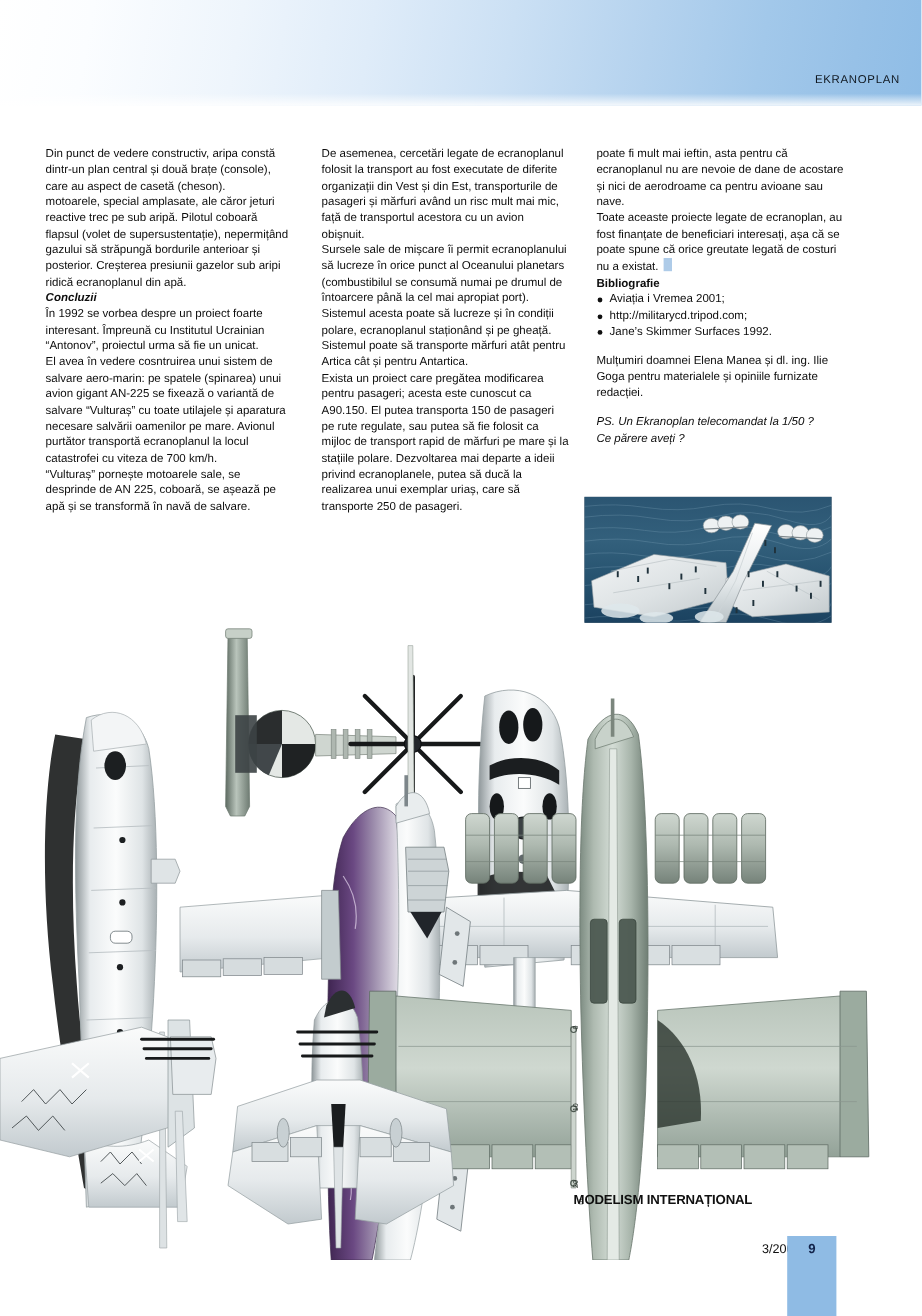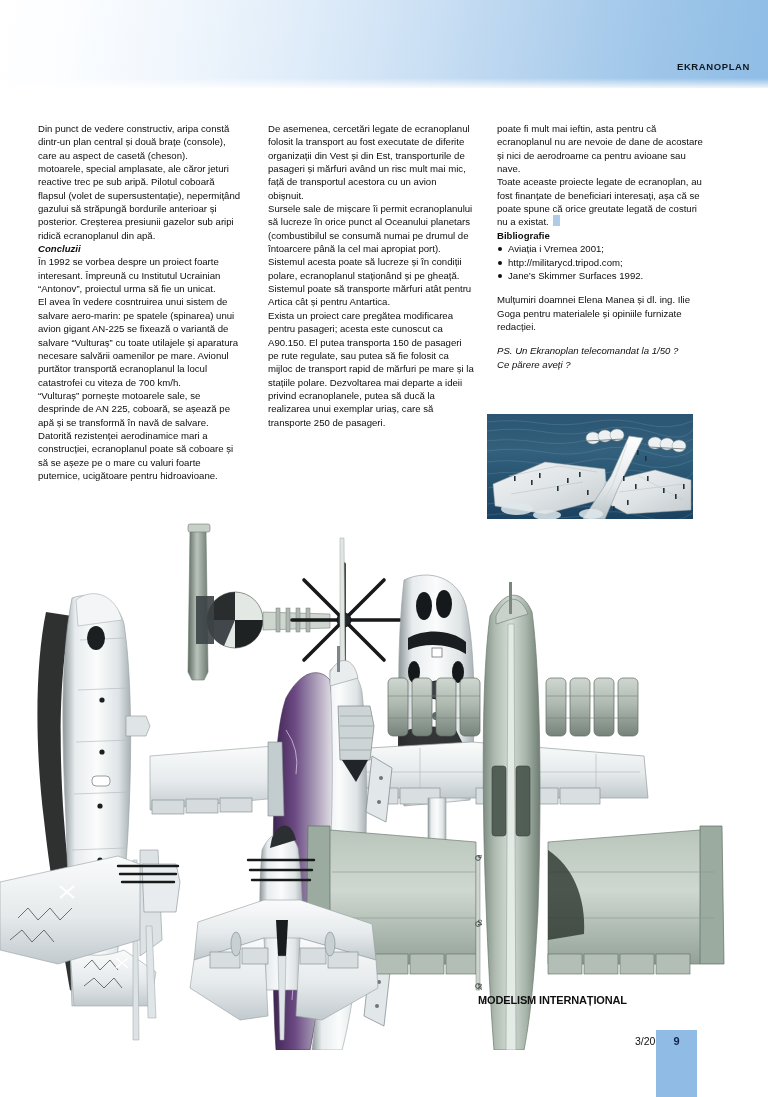--- a/index.html
+++ b/index.html
@@ -37,21 +37,21 @@
     position: absolute;
     left: 0; bottom: 0; right: 0;
     height: 10px;
     background: linear-gradient(180deg, rgba(255,255,255,0) 0%, rgba(255,255,255,0.85) 100%);
   }
   #header-title {
     position: absolute;
     right: 18px;
     top: 61px;
     font-size: 9.5px;
-    font-weight: bold;
+    font-weight: normal;
     letter-spacing: 0.6px;
     color: #101820;
     margin-left: 26px;
   }
 
   
   .col {
     position: absolute;
     top: 122px;
     font-size: 9.6px;
@@ -173,21 +173,20 @@
   <div id="header-title">EKRANOPLAN</div>
 </div>
 
 <div class="col" id="col-1">
   <p>Din punct de vedere constructiv, aripa constă dintr-un plan central și două brațe (console), care au aspect de casetă (cheson).</p>
   <p>motoarele, special amplasate, ale căror jeturi reactive trec pe sub aripă. Pilotul coboară flapsul (volet de supersustentație), nepermițând gazului să străpungă bordurile anterioar și posterior. Creșterea presiunii gazelor sub aripi ridică ecranoplanul din apă.</p>
   <p class="subhead">Concluzii</p>
   <p>În 1992 se vorbea despre un proiect foarte interesant. Împreună cu Institutul Ucrainian “Antonov”, proiectul urma să fie un unicat.</p>
   <p>El avea în vedere cosntruirea unui sistem de salvare aero-marin: pe spatele (spinarea) unui avion gigant AN-225 se fixează o variantă de salvare “Vulturaș” cu toate utilajele și aparatura necesare salvării oamenilor pe mare. Avionul purtător transportă ecranoplanul la locul catastrofei cu viteza de 700 km/h.</p>
   <p>“Vulturaș” pornește motoarele sale, se desprinde de AN 225, coboară, se așează pe apă și se transformă în navă de salvare.</p>
-  <p>Datorită rezistenței aerodinamice mari a construcției, ecranoplanul poate să coboare și să se așeze pe o mare cu valuri foarte puternice, ucigătoare pentru hidroavioane.</p>
 </div>
 
 <div class="col" id="col-2">
   <p>De asemenea, cercetări legate de ecranoplanul folosit la transport au fost executate de diferite organizații din Vest și din Est, transporturile de pasageri și mărfuri având un risc mult mai mic, față de transportul acestora cu un avion obișnuit.</p>
   <p>Sursele sale de mișcare îi permit ecranoplanului să lucreze în orice punct al Oceanului planetars (combustibilul se consumă numai pe drumul de întoarcere până la cel mai apropiat port). Sistemul acesta poate să lucreze și în condiții polare, ecranoplanul staționând și pe gheață. Sistemul poate să transporte mărfuri atât pentru Artica cât și pentru Antartica.</p>
   <p>Exista un proiect care pregătea modificarea pentru pasageri; acesta este cunoscut ca A90.150. El putea transporta 150 de pasageri pe rute regulate, sau putea să fie folosit ca mijloc de transport rapid de mărfuri pe mare și la stațiile polare. Dezvoltarea mai departe a ideii privind ecranoplanele, putea să ducă la realizarea unui exemplar uriaș, care să transporte 250 de pasageri.</p>
 </div>
 
 <div class="col" id="col-3">
   <p>poate fi mult mai ieftin, asta pentru că ecranoplanul nu are nevoie de dane de acostare și nici de aerodroame ca pentru avioane sau nave.</p>

